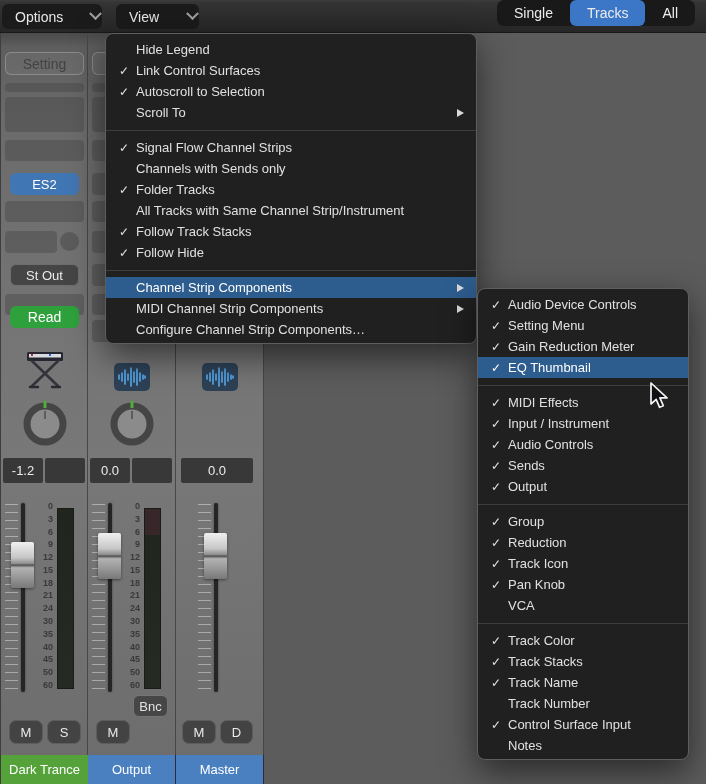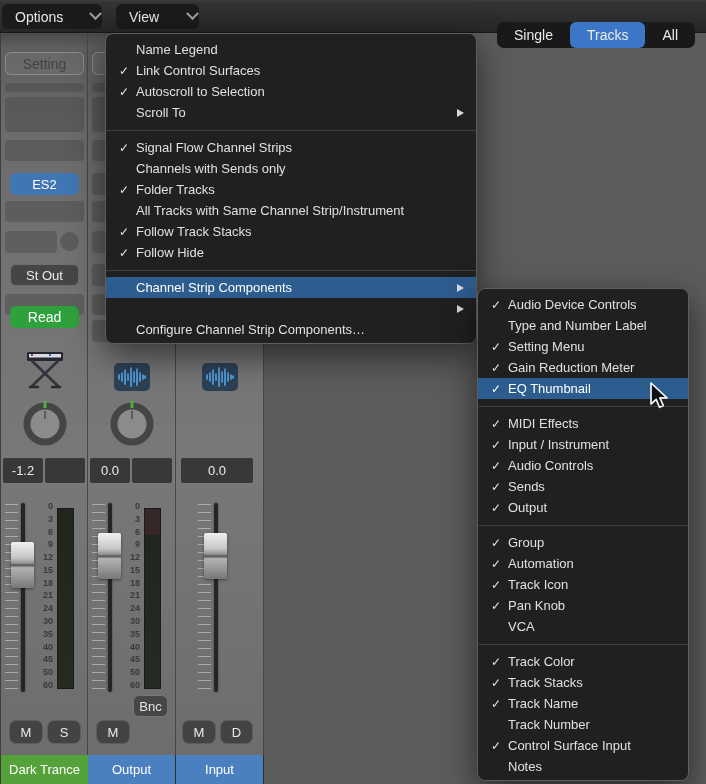--- a/index.html
+++ b/index.html
@@ -10,21 +10,21 @@
   .toolbar{position:absolute;left:0;top:0;width:706px;height:33px;
     background:linear-gradient(180deg,#3d3d3d 0%,#343434 8%,#2c2c2c 60%,#272727 100%);
     border-bottom:1px solid #191919;box-sizing:border-box;z-index:5;}
   .tb-btn{position:absolute;top:4px;height:25px;background:#1b1b1b;border-radius:6px;
     display:flex;align-items:center;justify-content:space-between;padding:0 2px 0 13px;
     color:#e8e8e8;font-size:14px;box-sizing:border-box;}
   .tb-btn .chev{width:7px;height:7px;border-right:2px solid #9f9f9f;border-bottom:2px solid #9f9f9f;
     transform:rotate(45deg) translate(-2px,-2px);margin-left:10px;}
   #options-btn{left:2px;width:100px;}
   #view-btn{left:116px;width:83px;}
-  .seg-group{position:absolute;right:11px;top:22px;height:26px;background:#191919;border-radius:7px;
+  .seg-group{position:absolute;right:11px;top:0;height:26px;background:#191919;border-radius:7px;
     display:flex;align-items:stretch;overflow:hidden;}
   .seg{display:flex;align-items:center;justify-content:center;color:#ececec;font-size:14px;
     padding:0 17px;border-radius:6px;}
   .seg.selected{background:#3b77c6;}
 
   
   .mixer{position:absolute;left:0;top:33px;width:706px;height:751px;background:#5c5c5c;}
   .strip{position:absolute;top:0;width:88px;height:751px;box-sizing:border-box;
     background:linear-gradient(180deg,#4a4a4a 0px,#5e5e5e 14px,#6b6b6b 90px,#757575 300px,#787878 430px,#707070 640px,#6c6c6c 100%);
     border-right:1px solid #474747;}
@@ -228,21 +228,21 @@
         </svg>
       </div>
       <div class="el val-box" style="left:5px;top:425px;width:72px;height:25px;">0.0</div>
       <div class="el" style="left:0;top:467px;width:88px;height:200px;">
         <div class="el ruler" style="left:22px;top:4px;width:13px;height:186px;"></div>
         <div class="el rail" style="left:38px;top:3px;width:4px;height:189px;"></div>
         <div class="el cap" style="left:28px;top:33px;width:23px;height:46px;"></div>
       </div>
       <div class="el small-btn" style="left:6px;top:687px;width:34px;height:24px;">M</div>
       <div class="el small-btn" style="left:44px;top:687px;width:33px;height:24px;">D</div>
-      <div class="el name-tag" id="name-3" style="left: 0px; top: 722px; width: 88px; height: 29px; background: rgb(74, 127, 192);">Input</div>
+      <div class="el name-tag" id="name-3" style="left: 0px; top: 722px; width: 88px; height: 29px; background: rgb(74, 127, 192);">Master</div>
     </div>
   </div>
 
   <div class="toolbar">
     <div class="tb-btn" id="options-btn">
       <span>Options</span>
       <span class="chev"></span>
     </div>
     <div class="tb-btn" id="view-btn">
       <span>View</span>
@@ -251,21 +251,21 @@
     <div class="seg-group" id="segmented">
         <div class="seg">Single</div>
         <div class="seg selected" style="background: rgb(59, 119, 198);">Tracks</div>
         <div class="seg">All</div>
       </div>
   </div>
 
   <div class="menu" id="view-menu">
       <div class="menu-item">
         <span class="check"></span>
-        <span class="lbl">Name Legend</span>
+        <span class="lbl">Hide Legend</span>
       </div>
       <div class="menu-item">
         <span class="check">✓</span>
         <span class="lbl">Link Control Surfaces</span>
       </div>
       <div class="menu-item">
         <span class="check">✓</span>
         <span class="lbl">Autoscroll to Selection</span>
       </div>
       <div class="menu-item">
@@ -299,38 +299,35 @@
         <span class="lbl">Follow Hide</span>
       </div>
       <div class="menu-sep"></div>
       <div class="menu-item hl" style="background: rgb(45, 92, 142);">
         <span class="check"></span>
         <span class="lbl">Channel Strip Components</span>
         <span class="sub-arrow"></span>
       </div>
       <div class="menu-item">
         <span class="check"></span>
+        <span class="lbl">MIDI Channel Strip Components</span>
         <span class="sub-arrow"></span>
       </div>
       <div class="menu-item">
         <span class="check"></span>
         <span class="lbl">Configure Channel Strip Components…</span>
       </div>
     </div>
 
   <div class="menu" id="components-menu">
       <div class="menu-item">
         <span class="check">✓</span>
         <span class="lbl">Audio Device Controls</span>
       </div>
       <div class="menu-item">
-        <span class="check"></span>
-        <span class="lbl">Type and Number Label</span>
-      </div>
-      <div class="menu-item">
         <span class="check">✓</span>
         <span class="lbl">Setting Menu</span>
       </div>
       <div class="menu-item">
         <span class="check">✓</span>
         <span class="lbl">Gain Reduction Meter</span>
       </div>
       <div class="menu-item hl" style="background: rgb(45, 92, 142);">
         <span class="check">✓</span>
         <span class="lbl">EQ Thumbnail</span>
@@ -356,21 +353,21 @@
         <span class="check">✓</span>
         <span class="lbl">Output</span>
       </div>
       <div class="menu-sep"></div>
       <div class="menu-item">
         <span class="check">✓</span>
         <span class="lbl">Group</span>
       </div>
       <div class="menu-item">
         <span class="check">✓</span>
-        <span class="lbl">Automation</span>
+        <span class="lbl">Reduction</span>
       </div>
       <div class="menu-item">
         <span class="check">✓</span>
         <span class="lbl">Track Icon</span>
       </div>
       <div class="menu-item">
         <span class="check">✓</span>
         <span class="lbl">Pan Knob</span>
       </div>
       <div class="menu-item">

